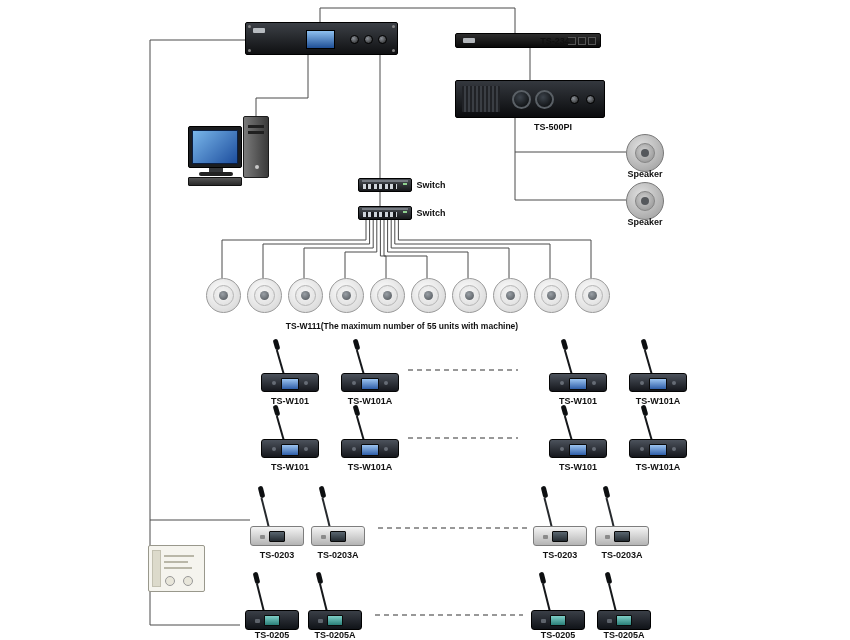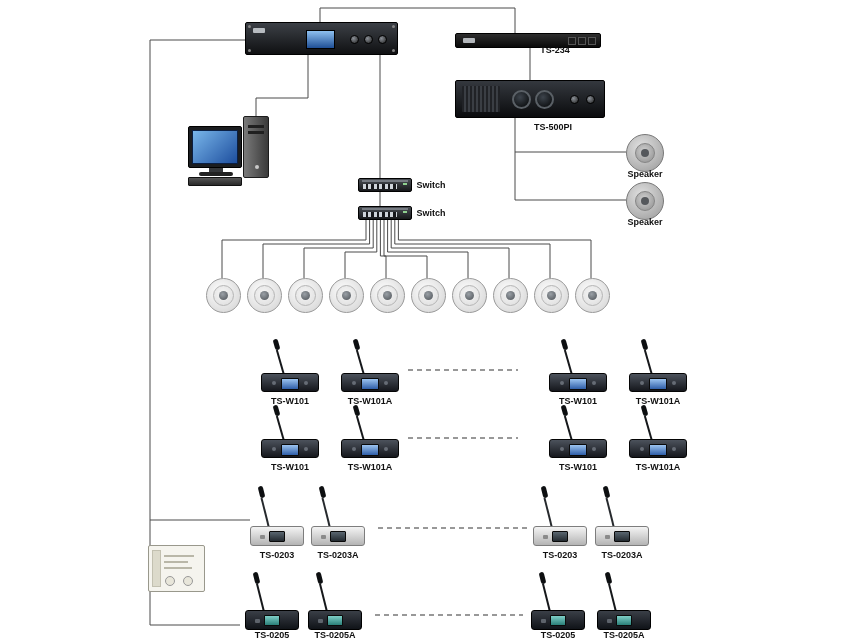--- a/index.html
+++ b/index.html
@@ -111,21 +111,21 @@
     <span class="screw" style="left:2px;bottom:2px;"></span>
     <span class="screw" style="right:2px;bottom:2px;"></span>
   </div>
 
   <div class="dev rack234" style="left:455px;top:33px;width:146px;height:15px;">
     <span class="brand" style="top:4px;"></span>
     <span class="port" style="left:112px;"></span>
     <span class="port" style="left:122px;"></span>
     <span class="port" style="left:132px;"></span>
   </div>
-  <div class="lbl" style="left:555px;top:45px;">TS-234</div>
+  <div class="lbl" style="left:555px;top:36px;">TS-234</div>
 
   <div class="dev amp" style="left:455px;top:80px;width:150px;height:38px;">
     <span class="grille"></span>
     <span class="meter" style="left:56px;top:9px;"></span>
     <span class="meter" style="left:79px;top:9px;"></span>
     <span class="knob" style="left:114px;top:14px;"></span>
     <span class="knob" style="left:130px;top:14px;"></span>
   </div>
   <div class="lbl" style="left:553px;top:122px;">TS-500PI</div>
 
@@ -198,20 +198,21 @@
       <span class="dot"></span>
     </div>
   <div class="ceil" style="left:534px;">
       <span class="in"></span>
       <span class="dot"></span>
     </div>
   <div class="ceil" style="left:575px;">
       <span class="in"></span>
       <span class="dot"></span>
     </div>
+  <div class="lbl lbl-xs" style="left:402px;top:321px;">TS-W111(The maximum number of 55 units with machine)</div>
 
   <div class="mic mw" style="left:255px;top:342px;">
       <span class="cap"></span>
       <span class="neck"></span>
       <span class="base">
         <span class="screen"></span>
       </span>
     </div>
   <div class="mic mw" style="left:335px;top:342px;">
       <span class="cap"></span>

